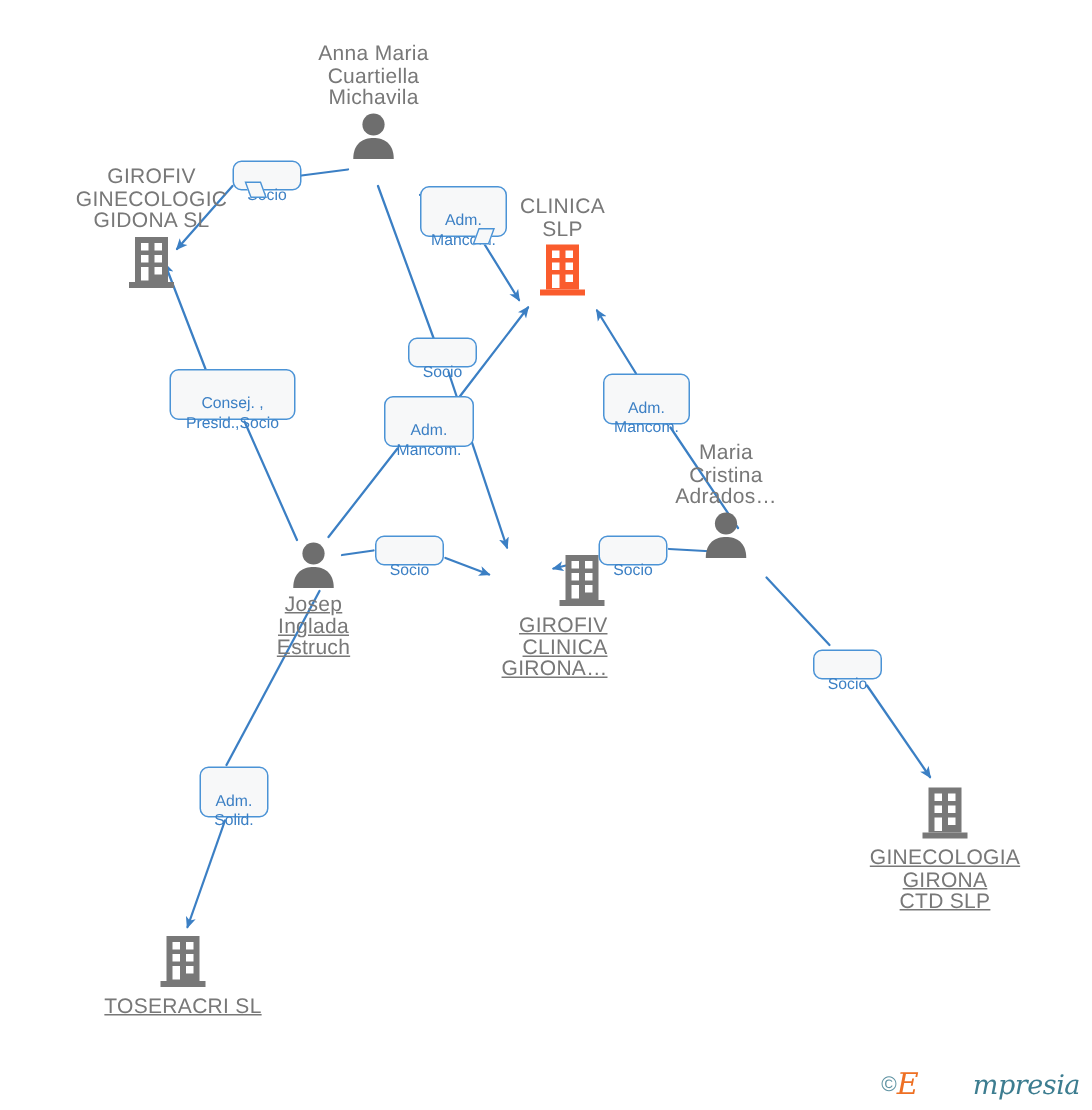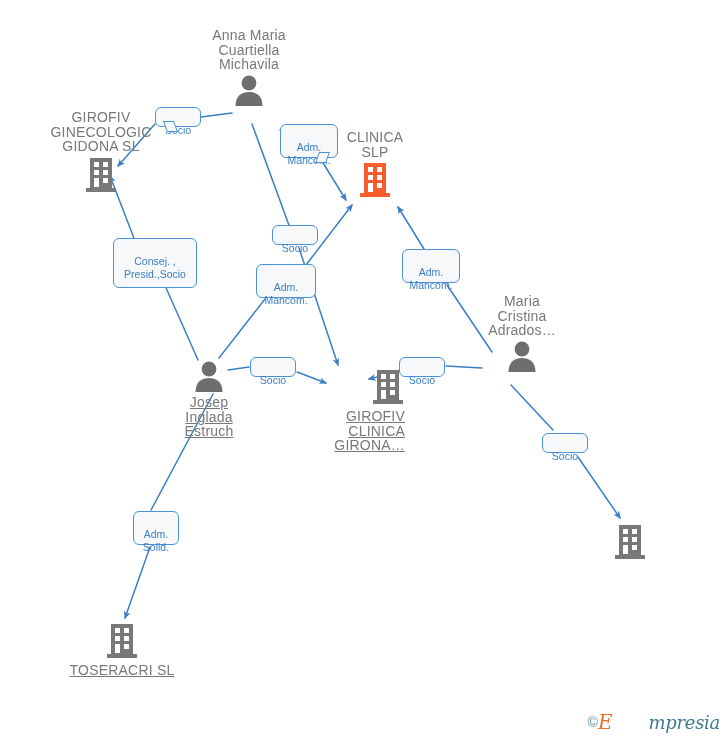--- a/index.html
+++ b/index.html
@@ -187,21 +187,21 @@
         <rect x="10" y="6" width="5" height="5" fill="#ffffff"></rect>
         <rect x="19" y="6" width="5" height="5" fill="#ffffff"></rect>
         <rect x="10" y="14" width="5" height="5" fill="#ffffff"></rect>
         <rect x="19" y="14" width="5" height="5" fill="#ffffff"></rect>
         <rect x="10" y="22" width="5" height="9" fill="#ffffff"></rect>
         <rect x="19" y="22" width="5" height="5" fill="#ffffff"></rect>
       </svg>
     </span>
   </div>
 
-  <div class="node label-above" style="left:522px; top:294px;text-align:center;">
+  <div class="node label-above" style="left:484px; top:294px;text-align:center;">
     <span class="node-label">Maria
 Cristina
 Adrados…</span>
     <span class="icon-wrap">
       <svg width="34" height="32" viewBox="0 0 34 32">
         <circle cx="17" cy="9" r="7.4" fill="#6e6e6e"></circle>
         <path d="M 3.5 32 C 3.5 21.5 10 18 17 18 C 24 18 30.5 21.5 30.5 32 Z" fill="#6e6e6e"></path>
       </svg>
     </span>
   </div>
@@ -242,20 +242,23 @@
         <rect x="6" y="2" width="22" height="30" fill="#787878"></rect>
         <rect x="2" y="32" width="30" height="4" fill="#787878"></rect>
         <rect x="10" y="6" width="5" height="5" fill="#ffffff"></rect>
         <rect x="19" y="6" width="5" height="5" fill="#ffffff"></rect>
         <rect x="10" y="14" width="5" height="5" fill="#ffffff"></rect>
         <rect x="19" y="14" width="5" height="5" fill="#ffffff"></rect>
         <rect x="10" y="22" width="5" height="9" fill="#ffffff"></rect>
         <rect x="19" y="22" width="5" height="5" fill="#ffffff"></rect>
       </svg>
     </span>
+    <span class="node-label">GINECOLOGIA
+GIRONA
+CTD  SLP</span>
   </div>
 
   <div class="node label-below" style="left:122px; top:622px;">
     <span class="icon-wrap">
       <svg width="34" height="38" viewBox="0 0 34 38">
         <rect x="6" y="2" width="22" height="30" fill="#787878"></rect>
         <rect x="2" y="32" width="30" height="4" fill="#787878"></rect>
         <rect x="10" y="6" width="5" height="5" fill="#ffffff"></rect>
         <rect x="19" y="6" width="5" height="5" fill="#ffffff"></rect>
         <rect x="10" y="14" width="5" height="5" fill="#ffffff"></rect>
@@ -275,21 +278,21 @@
   <div class="rel" style="left:309px; top:141px; width:58px; height:34px;">
     <span>Adm.
 Mancom.</span>
     <span class="tail tail-br"></span>
   </div>
 
   <div class="rel one-line" style="left:295px; top:235px; width:46px; height:20px;">
     <span>Socio</span>
   </div>
 
-  <div class="rel" style="left:155px; top:263px; width:84px; height:50px;">
+  <div class="rel" style="left:155px; top:263px; width:84px; height:34px;">
     <span>Consej. ,
 Presid.,Socio</span>
   </div>
 
   <div class="rel" style="left:286px; top:281px; width:60px; height:34px;">
     <span>Adm.
 Mancom.</span>
   </div>
 
   <div class="rel one-line" style="left:273px; top:367px; width:46px; height:20px;">

